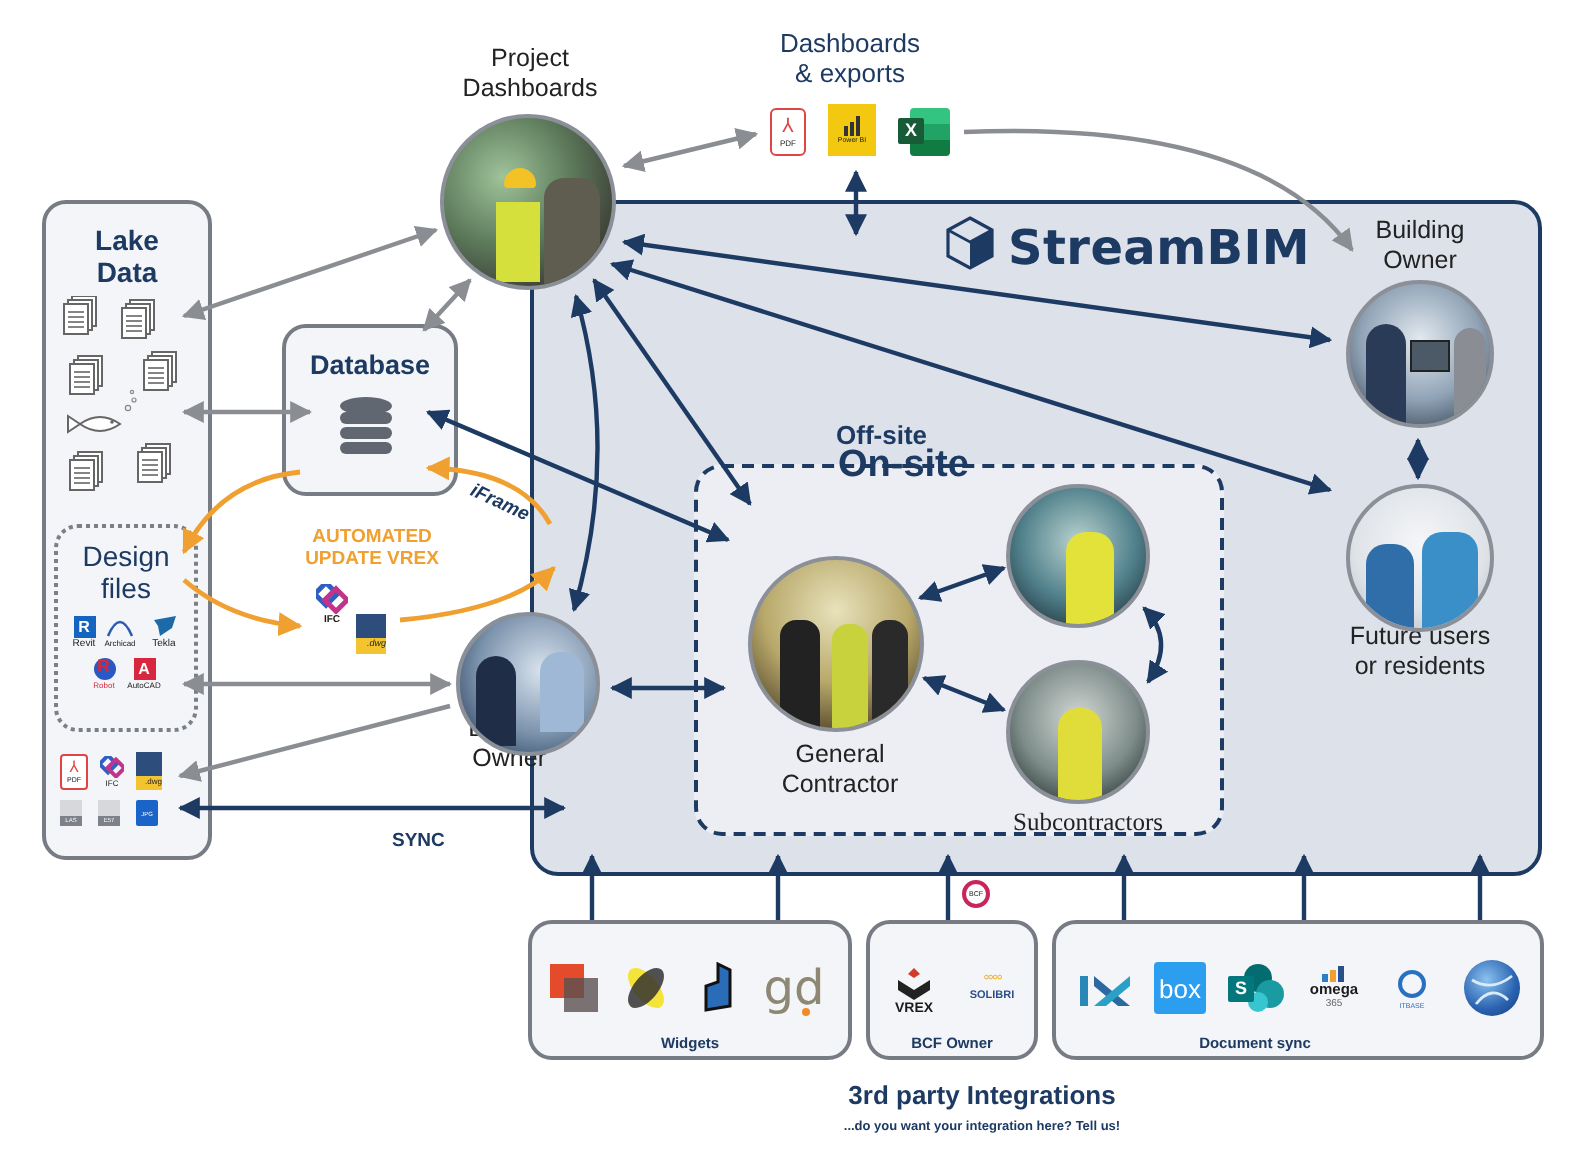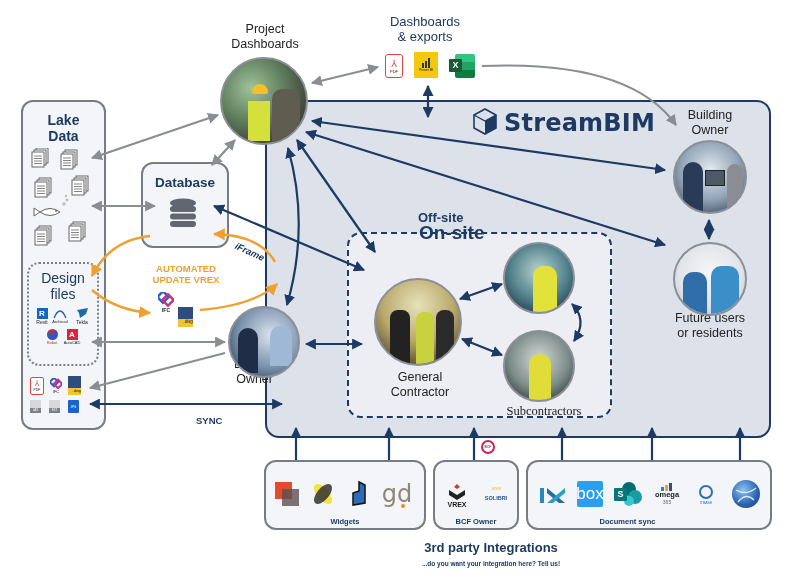--- a/index.html
+++ b/index.html
@@ -345,21 +345,21 @@
   <span style="font-size:5.5px;font-weight:bold;color:#2a4f8a;">SOLIBRI</span>
 </div>
 
 <div class="ic" style="left:538px;top:485px;width:28px;height:20px;">
   <svg width="28" height="20">
       <path d="M2 3 L6 3 L6 18 L2 18 z" fill="#2a88b8"></path>
       <path d="M9 3 L27 18 L21 18 L9 8 z" fill="#2a6aa0"></path>
       <path d="M27 3 L9 18 L15 18 L27 8 z" fill="#2aa0c8"></path>
     </svg>
 </div>
-<div class="ic" style="left:577px;top:481px;width:26px;height:26px;background:#2b9ef0;border-radius:2px;color:#fff;font-size:17px;">
+<div class="ic" style="left:577px;top:481px;width:26px;height:26px;background:#2b9ef0;border-radius:2px;color:#fff;font-size:13px;">
   <span>box</span>
 </div>
 <div class="ic" style="left:614px;top:482px;width:30px;height:26px;">
   <div style="position:absolute;left:8px;top:0;width:14px;height:14px;border-radius:50%;background:#036c70;"></div>
   <div style="position:absolute;left:14px;top:8px;width:14px;height:14px;border-radius:50%;background:#1a9ba1;"></div>
   <div style="position:absolute;left:10px;top:14px;width:10px;height:10px;border-radius:50%;background:#37c6d0;"></div>
   <div style="position:absolute;left:0;top:6px;width:13px;height:13px;background:#03787c;color:#fff;font-size:9px;font-weight:bold;text-align:center;line-height:13px;border-radius:1px;">S</div>
 </div>
 <div class="ic" style="left:650px;top:480px;width:34px;height:28px;flex-direction:column;">
   <svg width="12" height="8">

